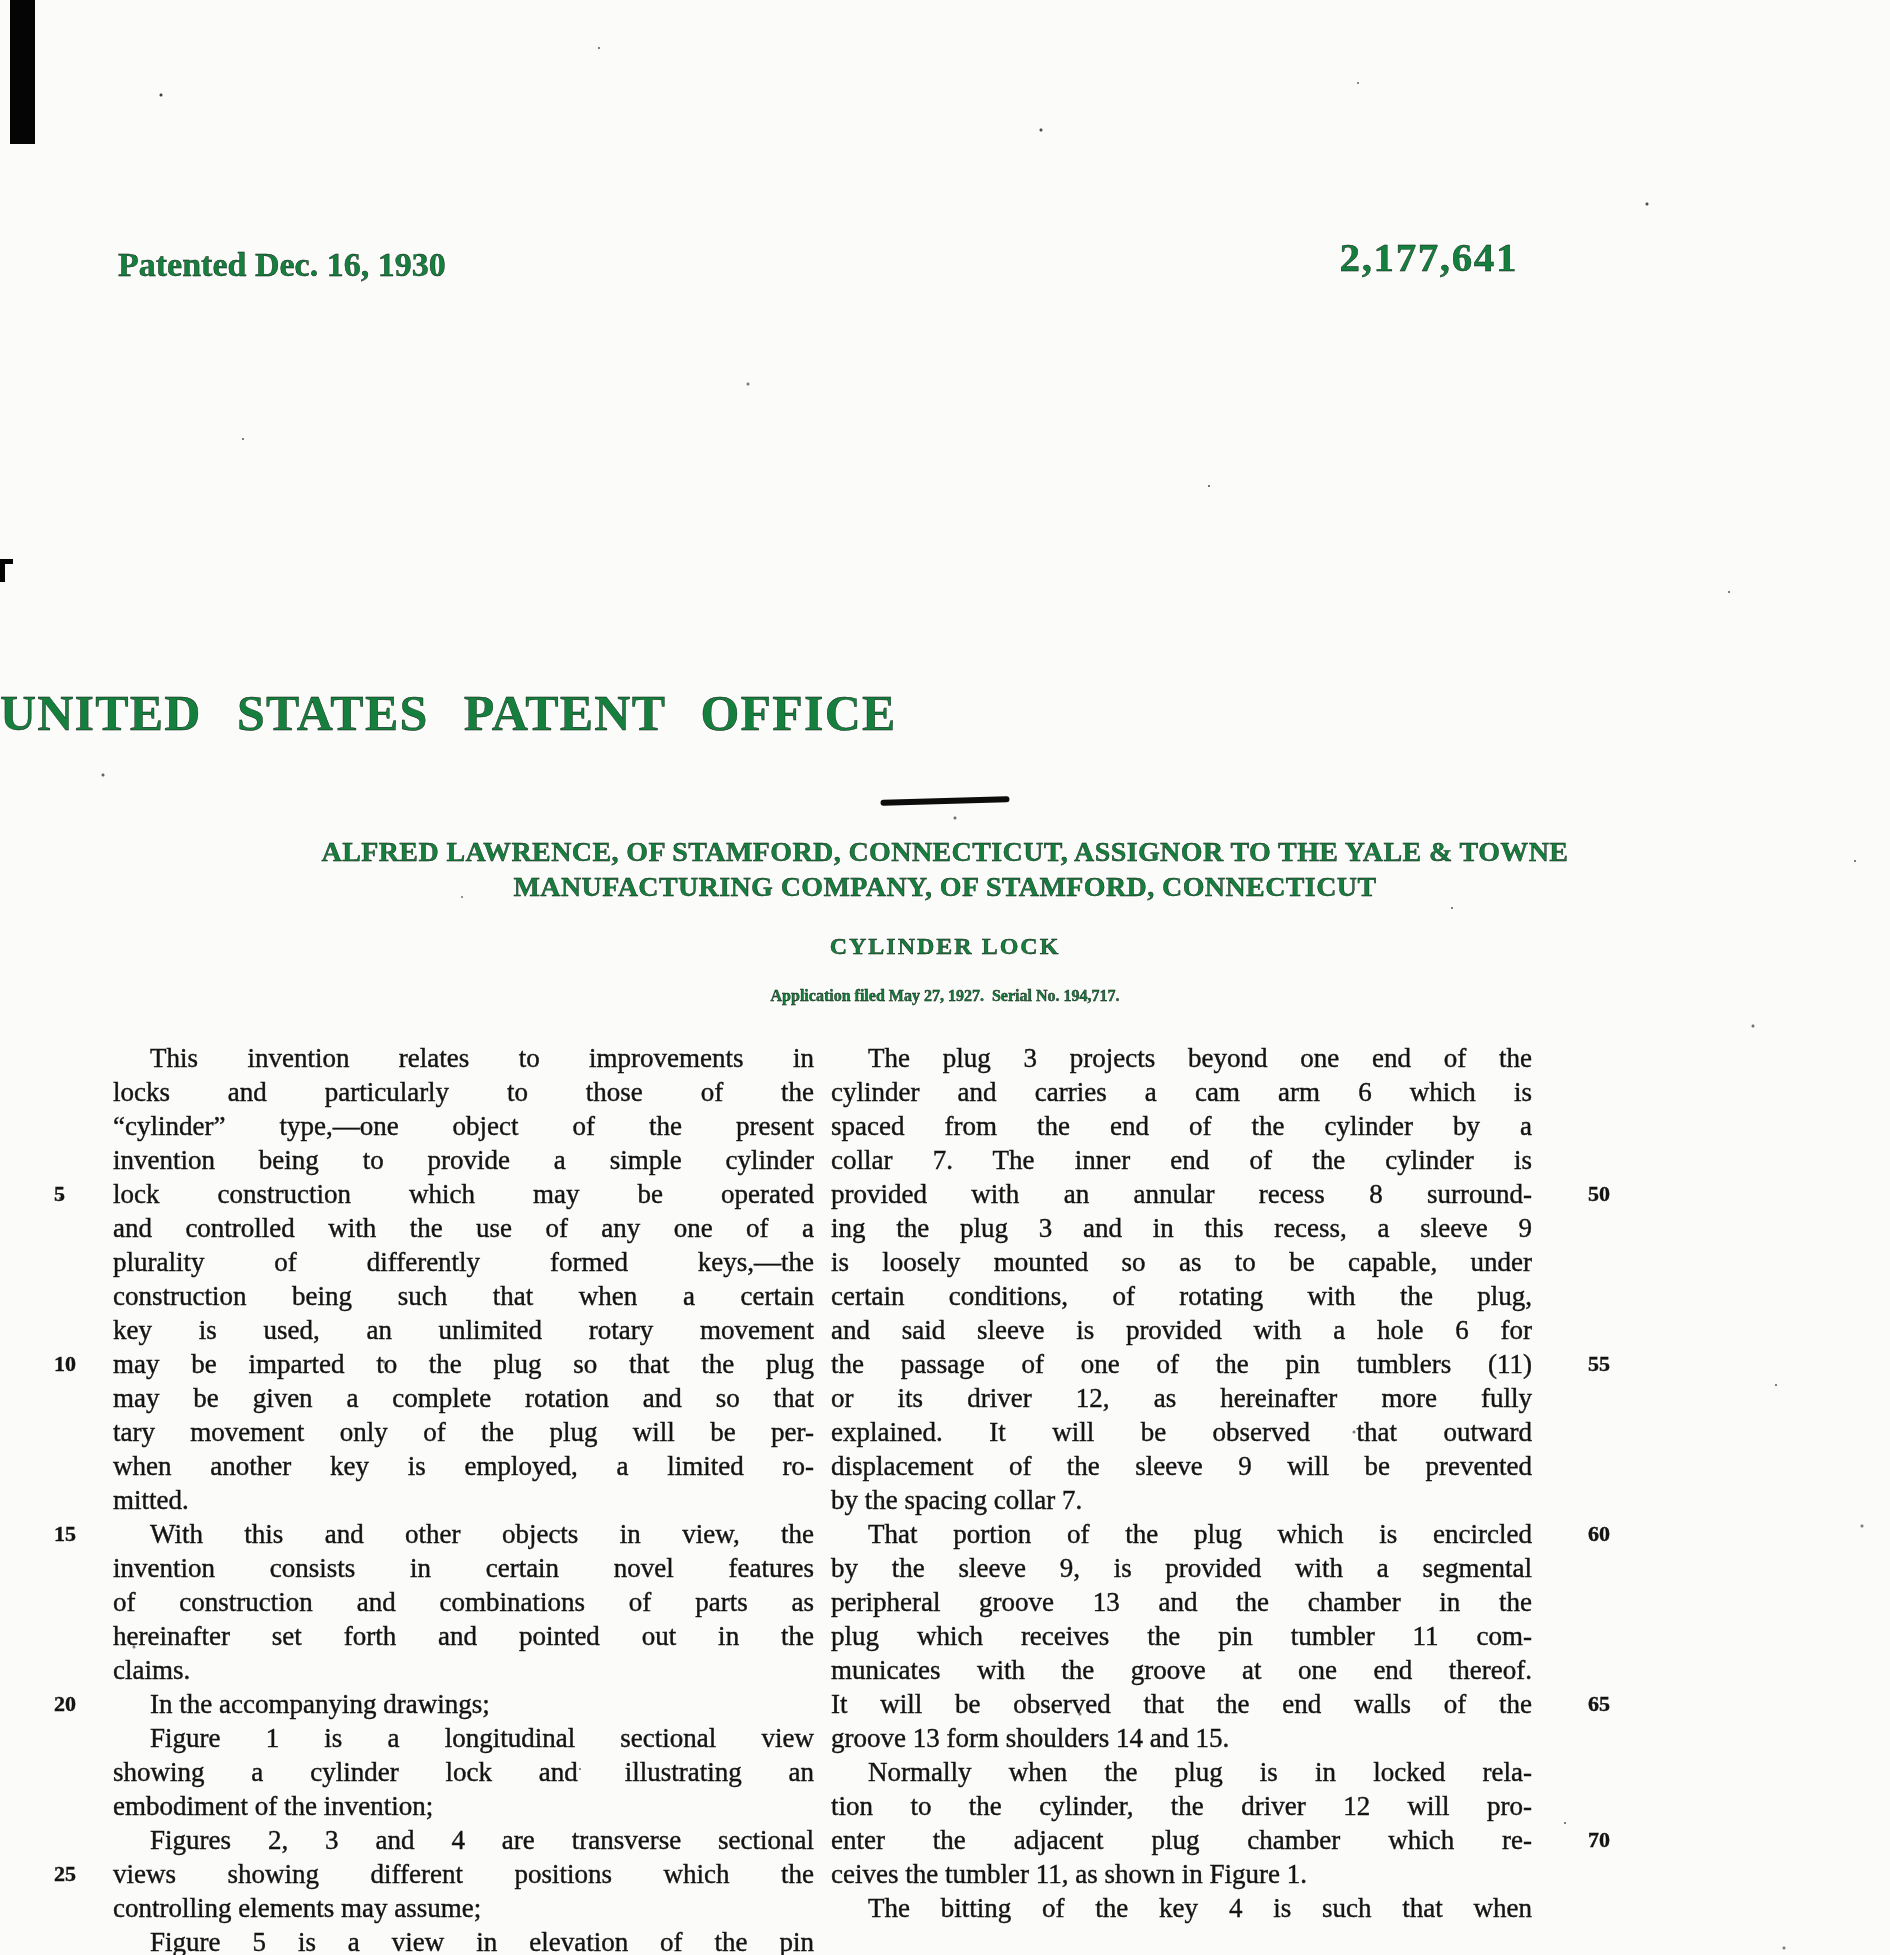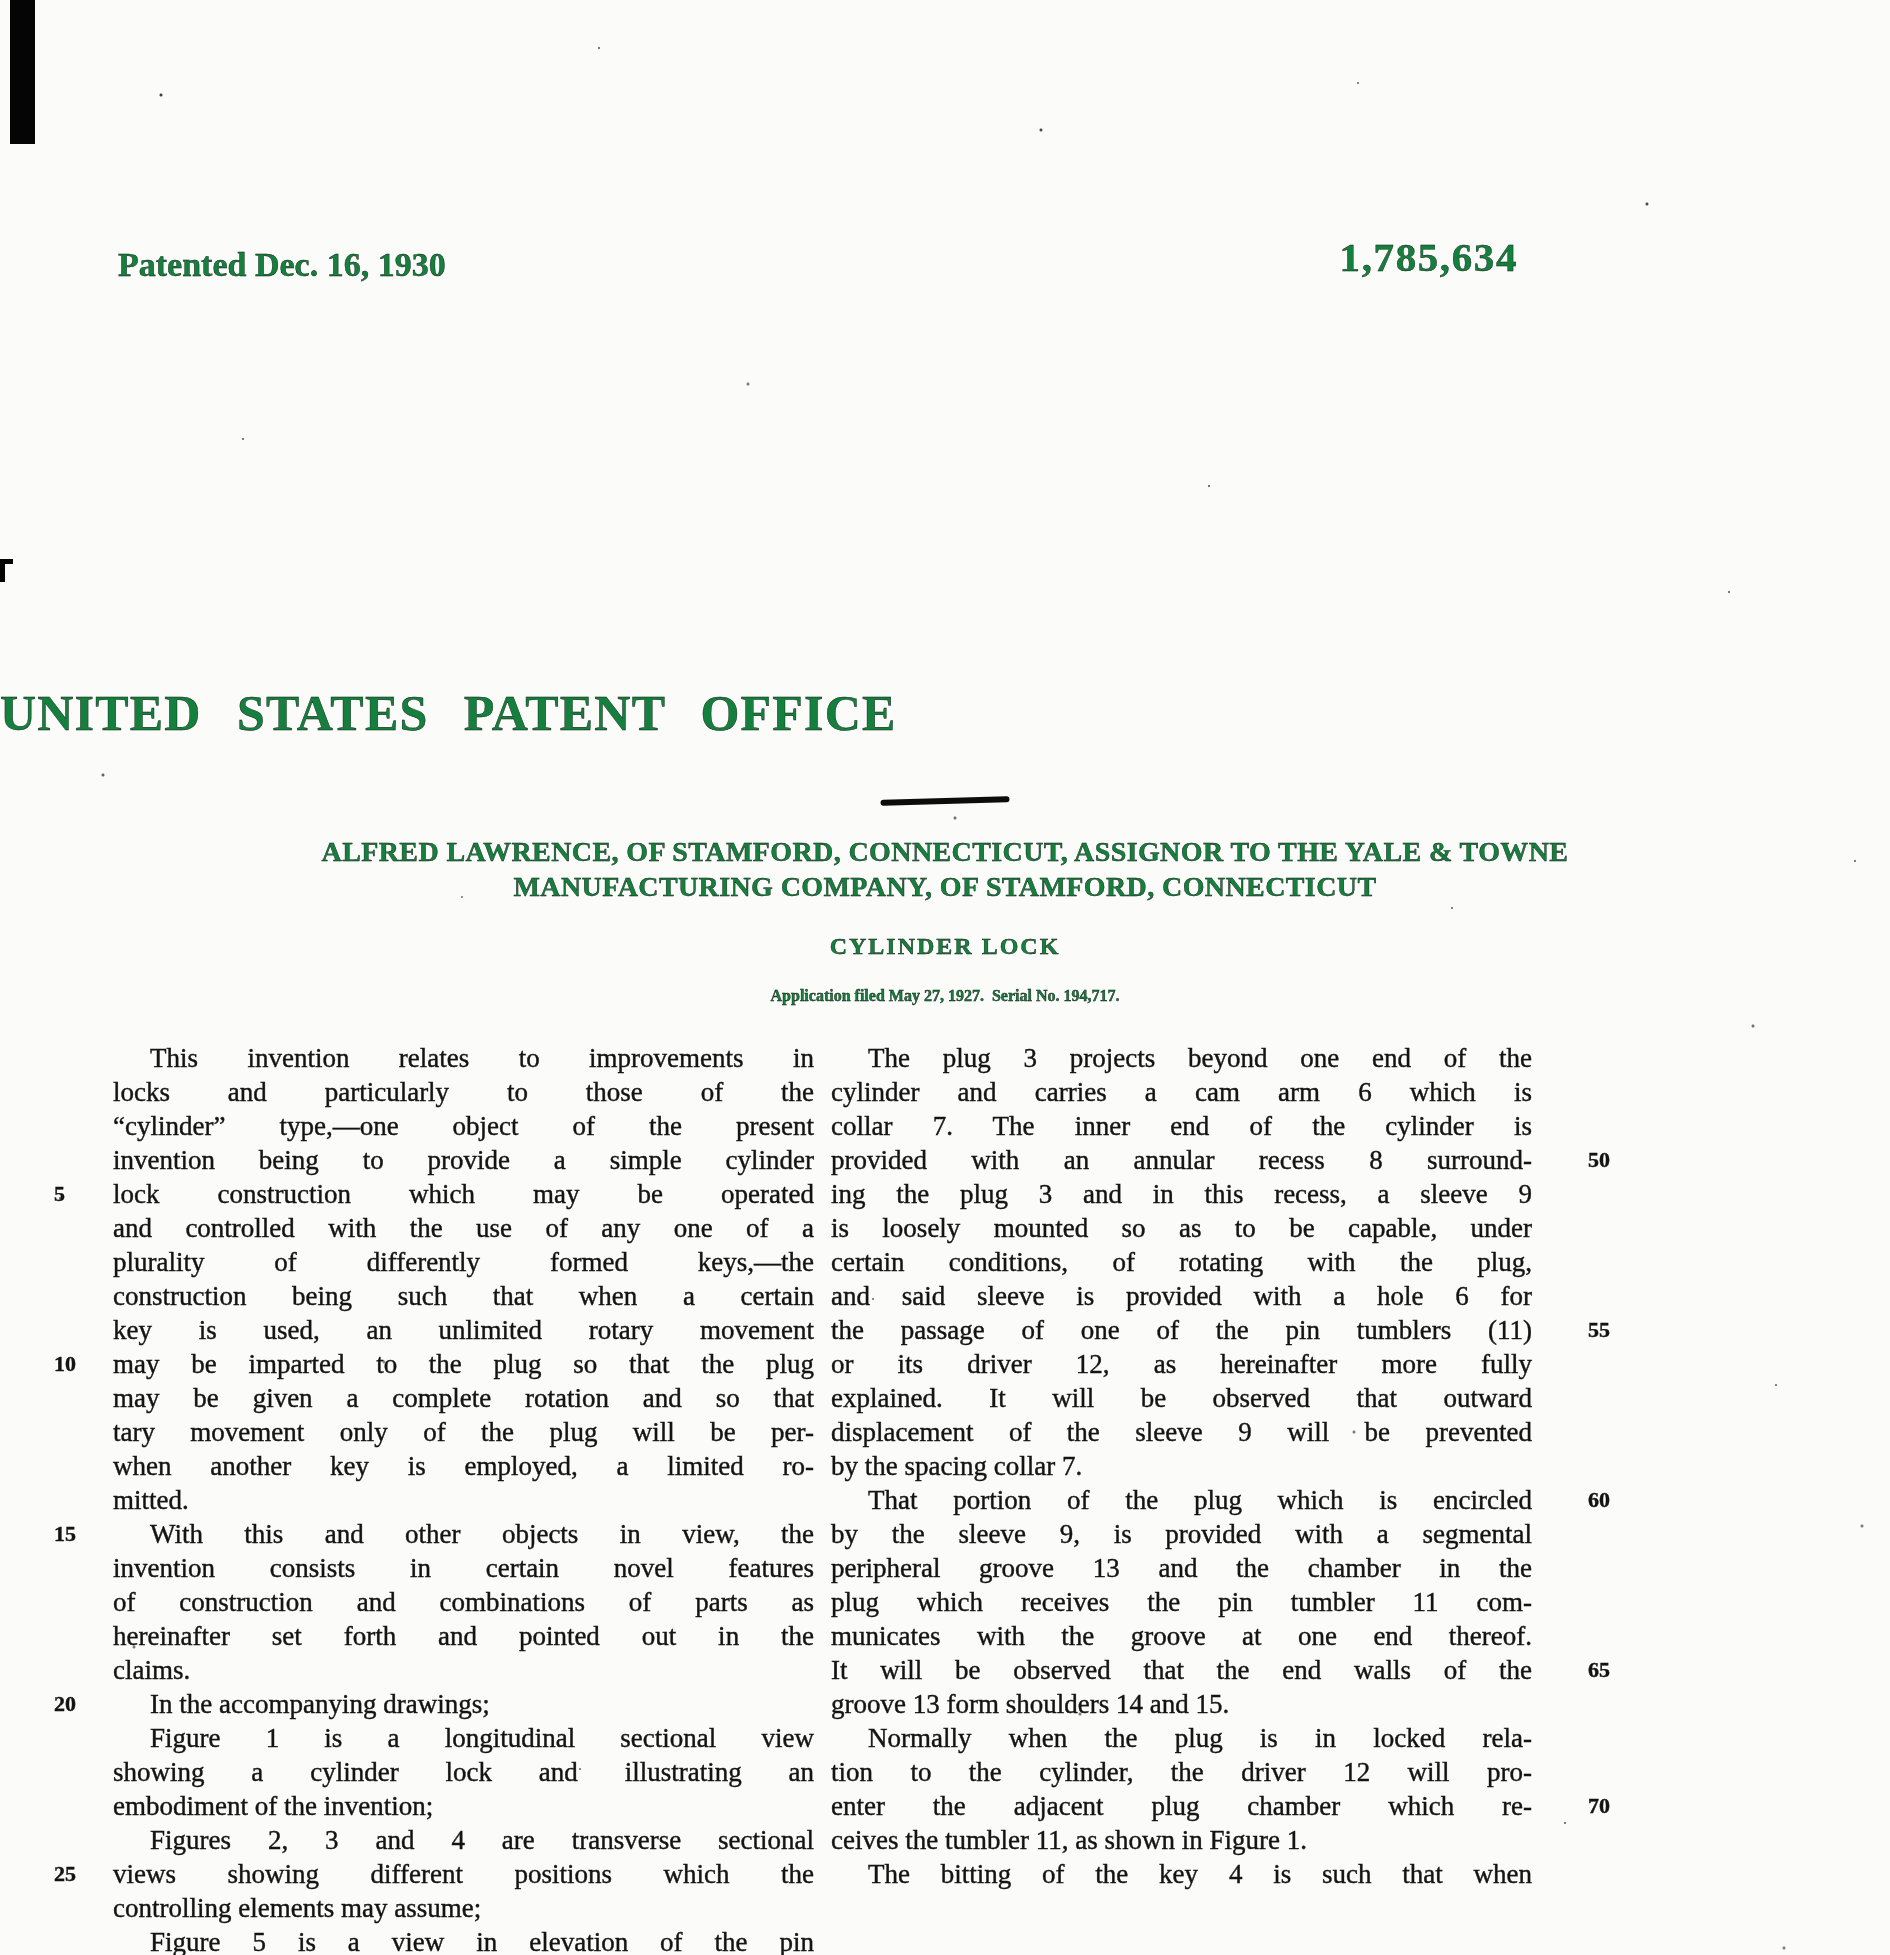--- a/index.html
+++ b/index.html
@@ -72,21 +72,21 @@
 
 <div class="page">
 
   <div class="bar-topleft"></div>
   <div class="mark-left-v"></div>
   <div class="mark-left-h"></div>
 
   <div class="speckles"></div>
 
   <div class="patented ink">Patented Dec. 16, 1930</div>
-  <div class="patnum ink">1,785,634</div>
+  <div class="patnum ink">2,177,641</div>
 
   <div class="office ink">UNITED STATES PATENT OFFICE</div>
   <div class="divider"></div>
 
   <div class="assign assign1 ink">ALFRED LAWRENCE, OF STAMFORD, CONNECTICUT, ASSIGNOR TO THE YALE &amp; TOWNE</div>
   <div class="assign assign2 ink">MANUFACTURING COMPANY, OF STAMFORD, CONNECTICUT</div>
 
   <div class="cyl ink">CYLINDER LOCK</div>
   <div class="appline ink">Application filed May 27, 1927.&nbsp; Serial No. 194,717.</div>
 
@@ -115,20 +115,21 @@
       <div class="bline"><span class="ltext">showing a cylinder lock and illustrating an</span></div>
       <div class="bline endline"><span class="ltext">embodiment of the invention;</span></div>
       <div class="bline indent"><span class="ltext">Figures 2, 3 and 4 are transverse sectional</span></div>
       <div class="bline"><span class="ltext">views showing different positions which the</span><span class="lnum">25</span></div>
       <div class="bline endline"><span class="ltext">controlling elements may assume;</span></div>
       <div class="bline indent"><span class="ltext">Figure 5 is a view in elevation of the pin</span></div>
     </div>
   <div class="col col-right">
       <div class="bline indent"><span class="ltext">The plug 3 projects beyond one end of the</span></div>
       <div class="bline"><span class="ltext">cylinder and carries a cam arm 6 which is</span></div>
+      <div class="bline"><span class="ltext">spaced from the end of the cylinder by a</span></div>
       <div class="bline"><span class="ltext">collar 7. The inner end of the cylinder is</span></div>
       <div class="bline"><span class="ltext">provided with an annular recess 8 surround-</span><span class="lnum">50</span></div>
       <div class="bline"><span class="ltext">ing the plug 3 and in this recess, a sleeve 9</span></div>
       <div class="bline"><span class="ltext">is loosely mounted so as to be capable, under</span></div>
       <div class="bline"><span class="ltext">certain conditions, of rotating with the plug,</span></div>
       <div class="bline"><span class="ltext">and said sleeve is provided with a hole 6 for</span></div>
       <div class="bline"><span class="ltext">the passage of one of the pin tumblers (11)</span><span class="lnum">55</span></div>
       <div class="bline"><span class="ltext">or its driver 12, as hereinafter more fully</span></div>
       <div class="bline"><span class="ltext">explained. It will be observed that outward</span></div>
       <div class="bline"><span class="ltext">displacement of the sleeve 9 will be prevented</span></div>

